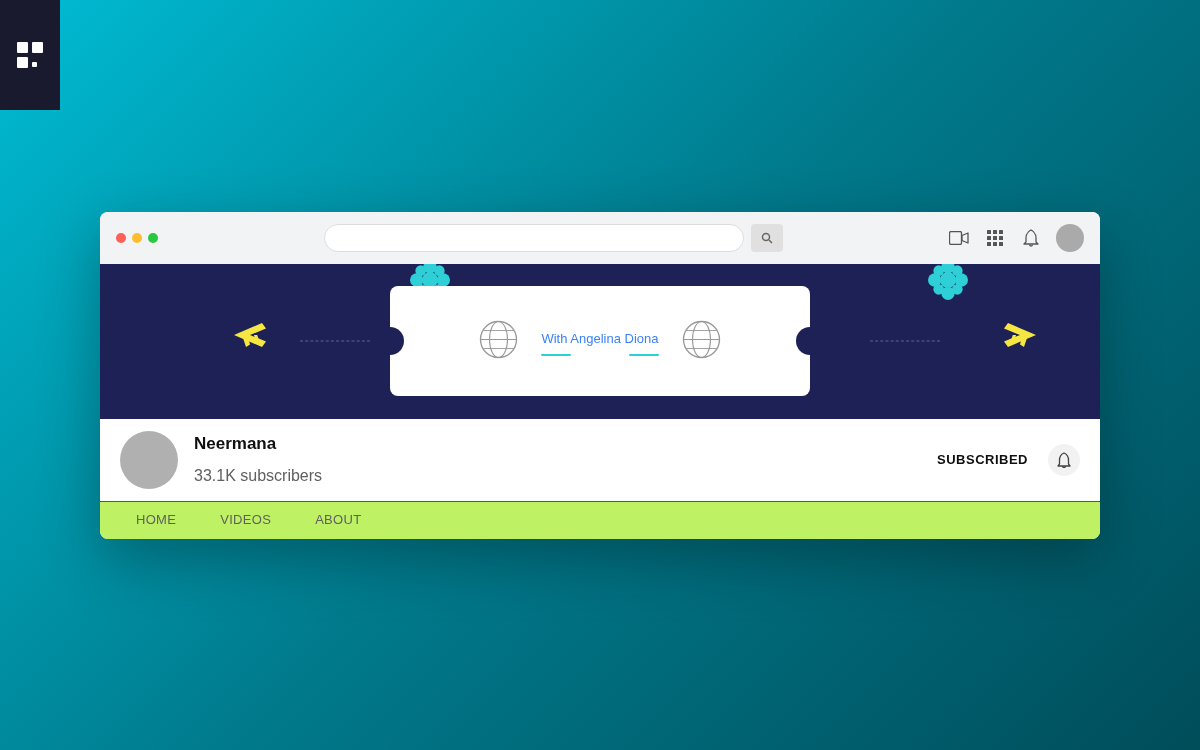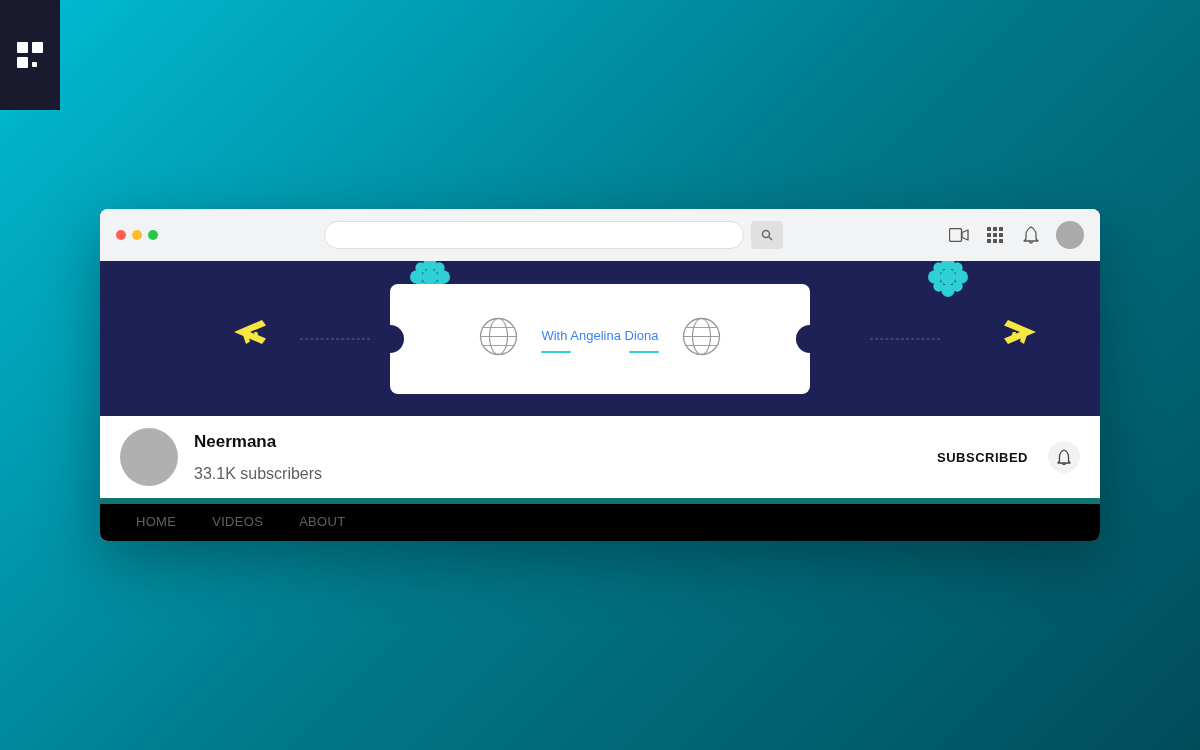--- a/index.html
+++ b/index.html
@@ -275,26 +275,26 @@
       display: flex;
       align-items: center;
       justify-content: center;
       cursor: pointer;
       color: #444;
       font-size: 15px;
     }
 
     
     .channel-nav {
-      background: #000000;
-      border-top: 6px solid #0f766e;
+      background: #bef264;
+      border-top: 1px solid #0f766e;
       display: flex;
       align-items: center;
       padding: 0 20px;
-      gap: 4px;
+      gap: 12px;
     }
 
     .nav-tab {
       padding: 10px 16px;
       font-size: 13px;
       font-weight: 500;
       color: #606060;
       cursor: pointer;
       border-bottom: 2px solid transparent;
       letter-spacing: 0.3px;

